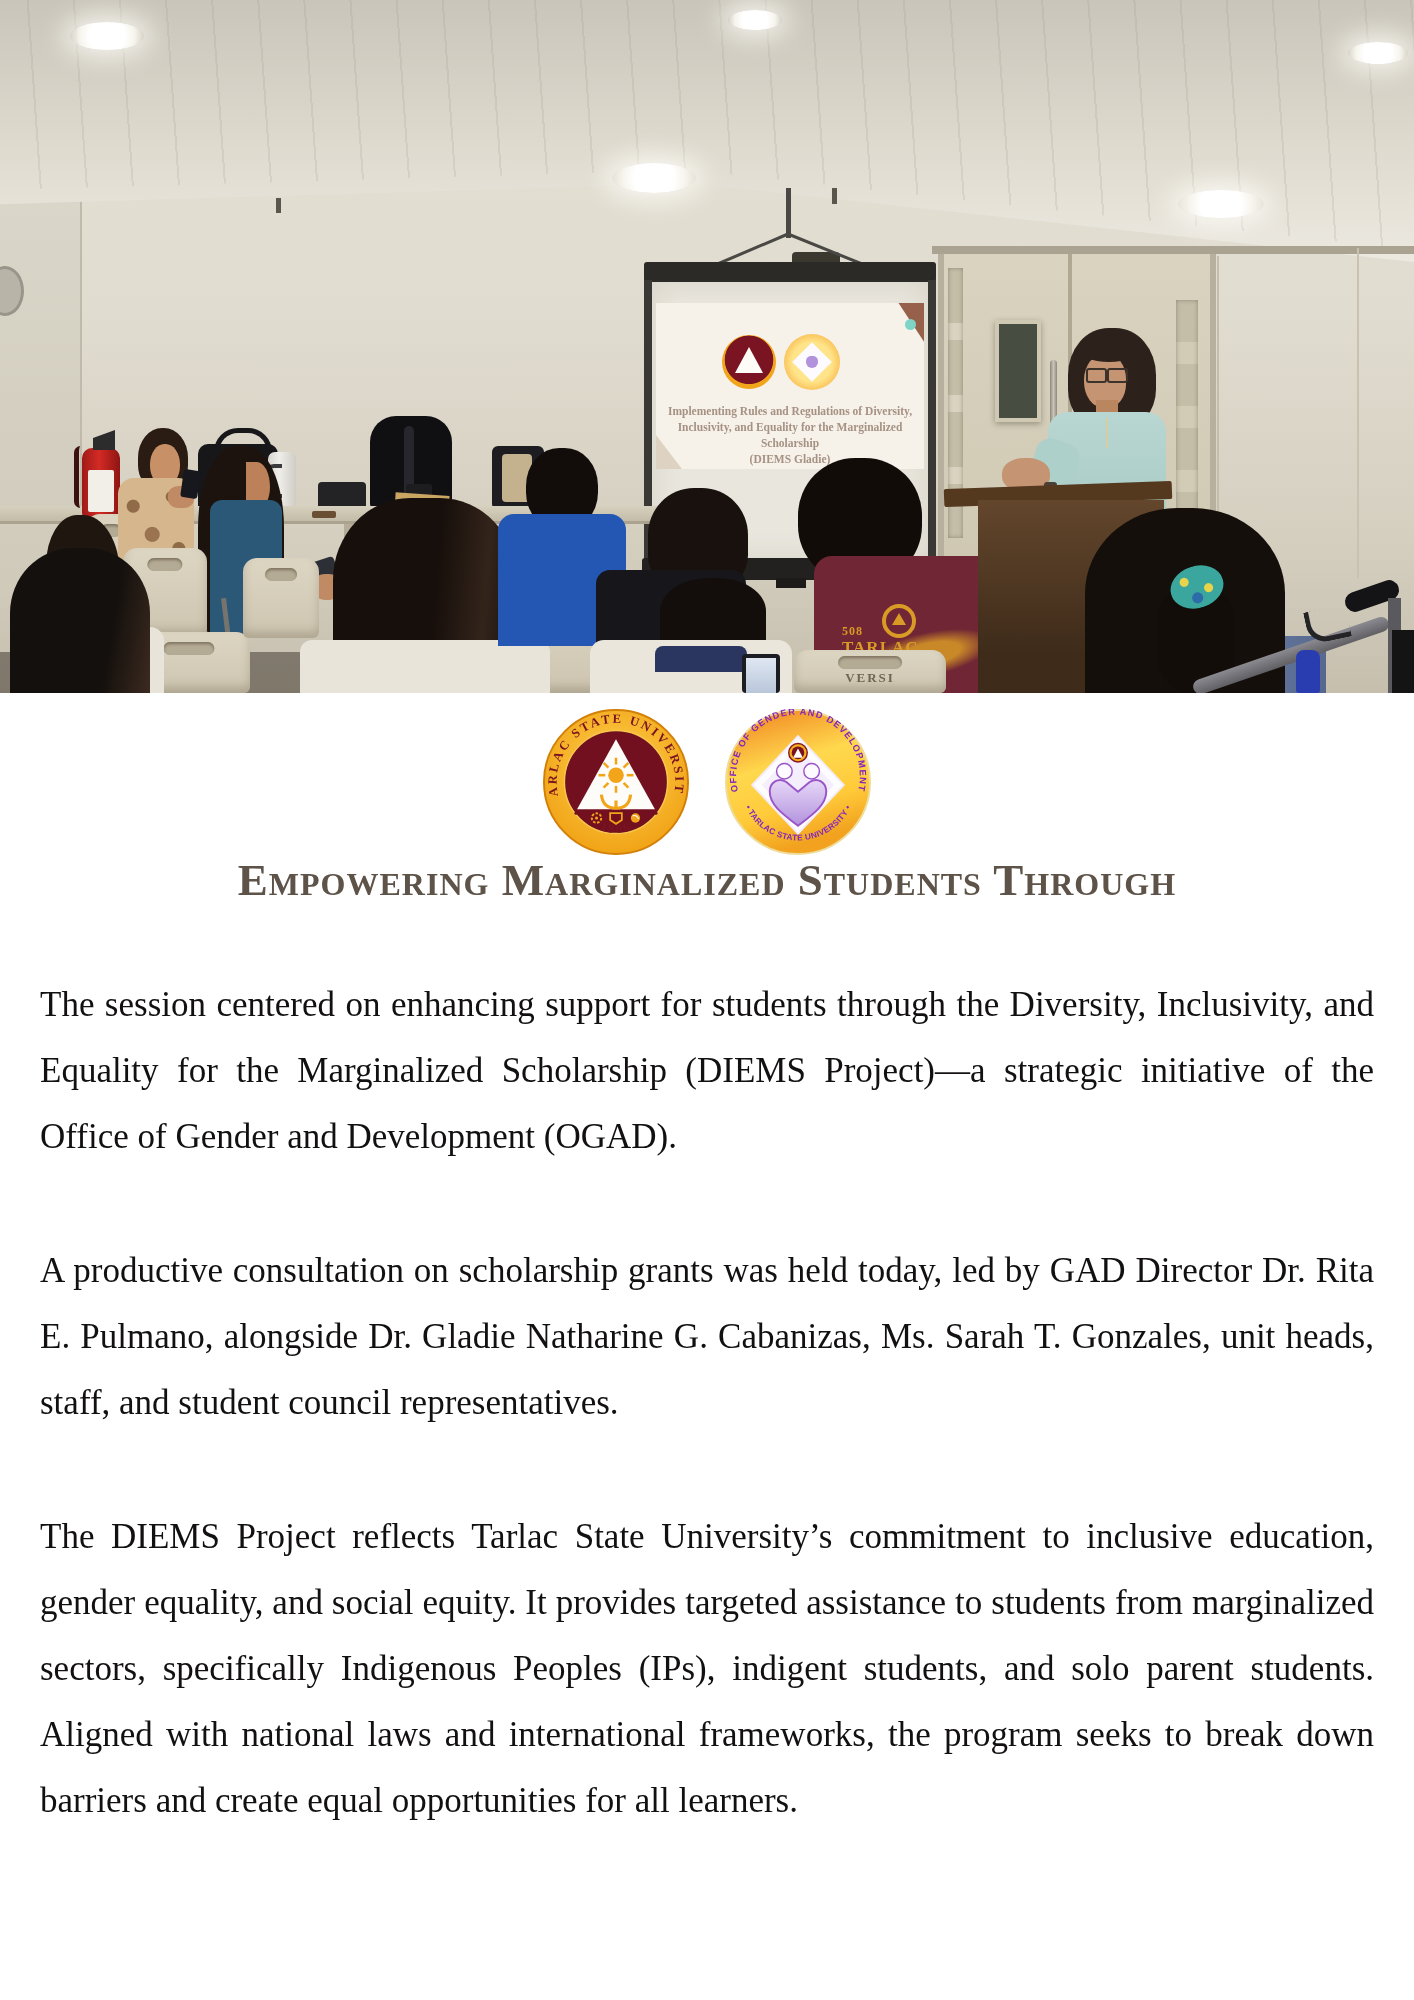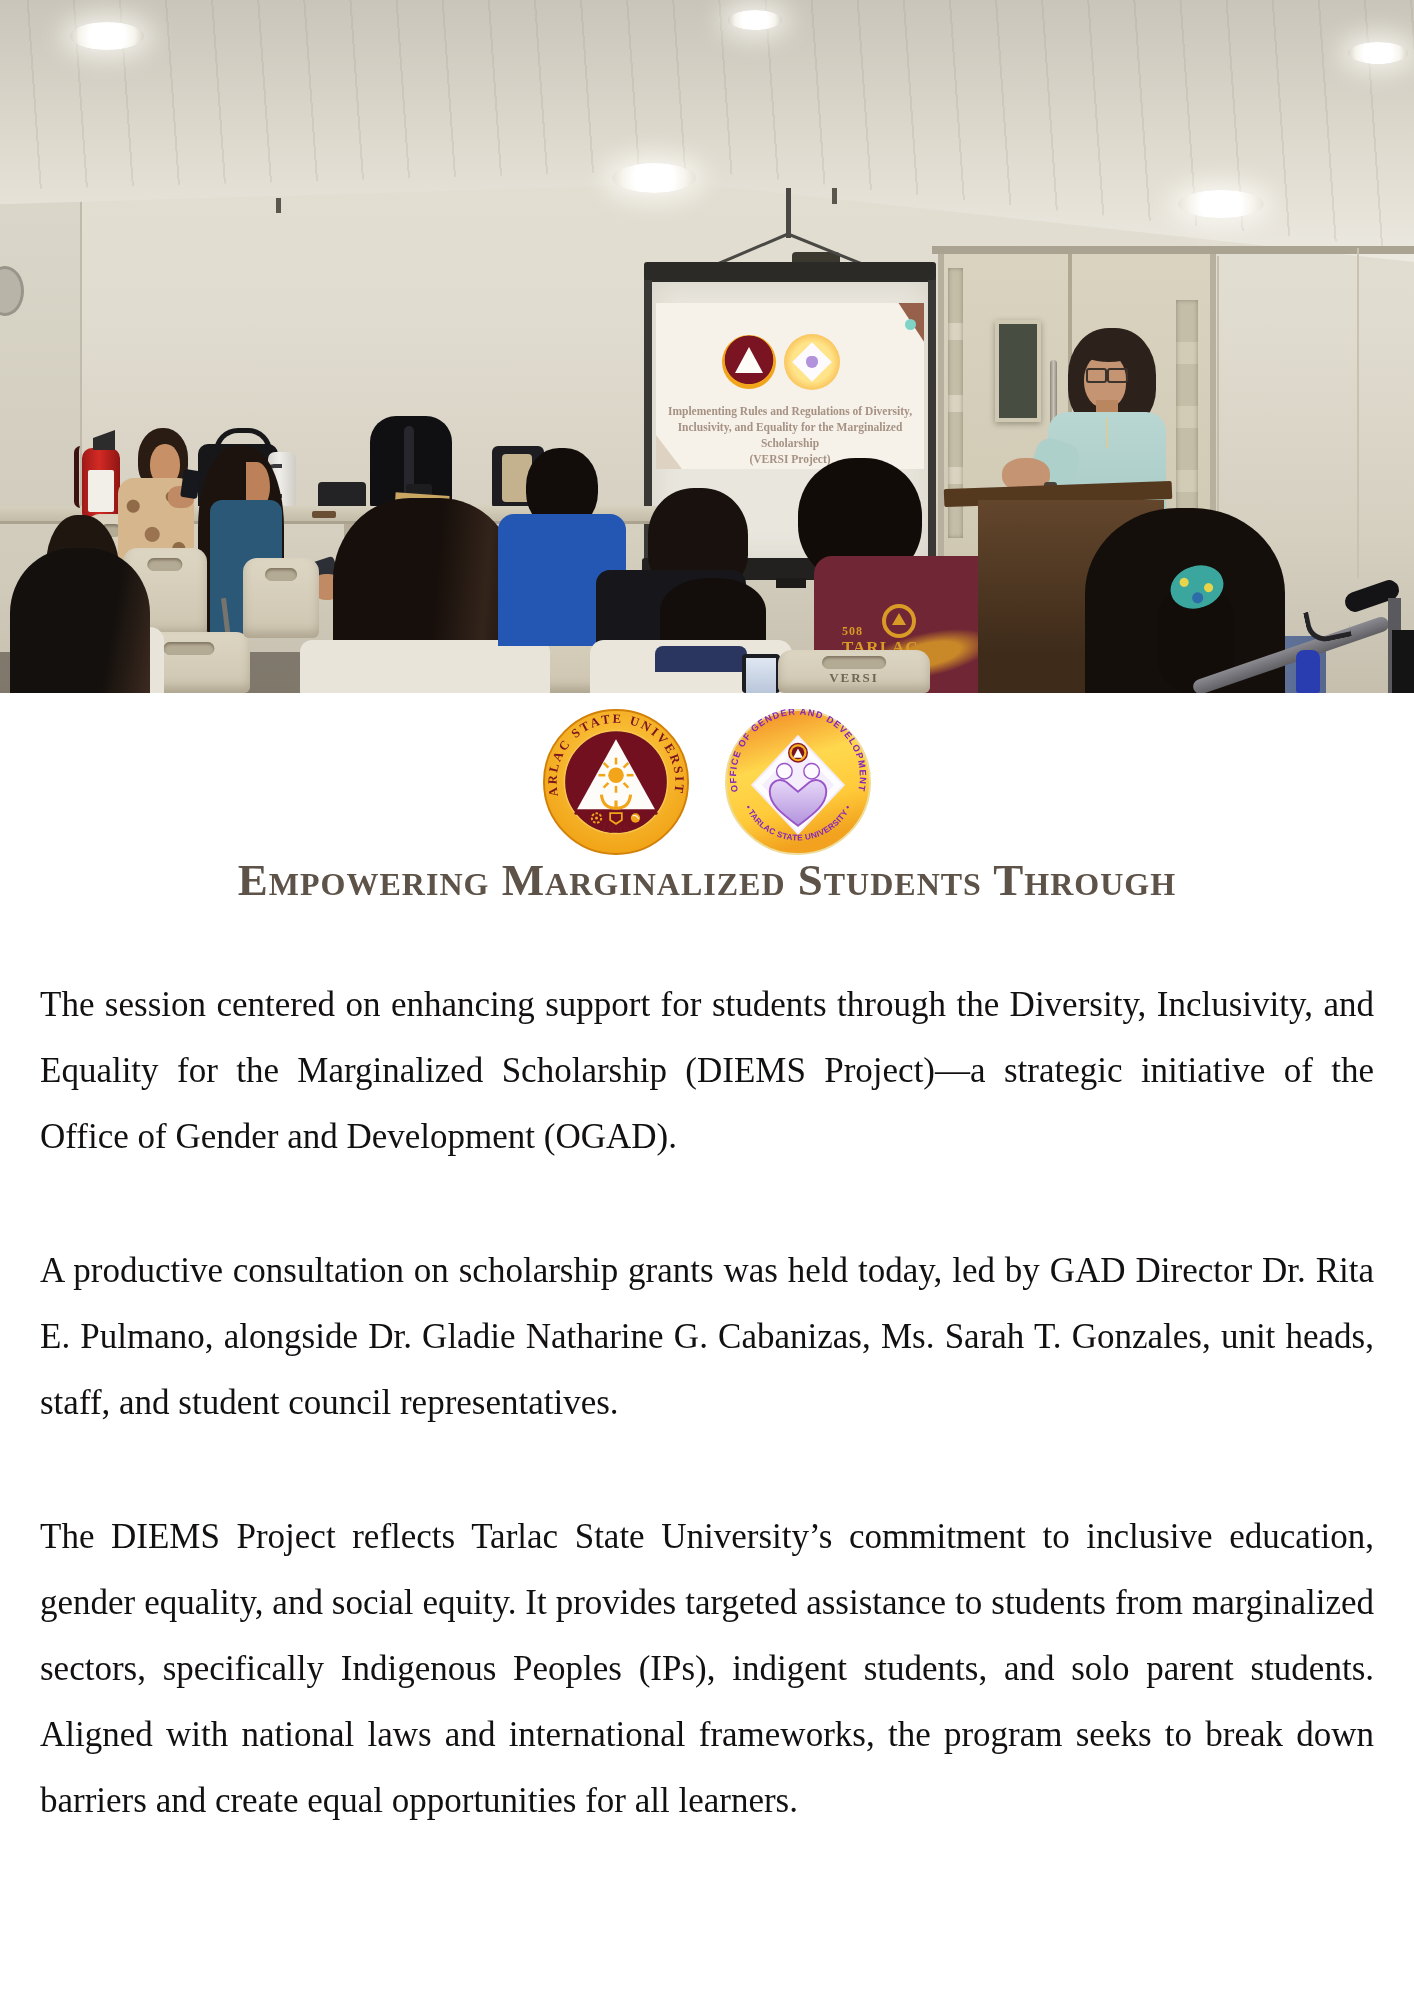--- a/index.html
+++ b/index.html
@@ -84,21 +84,21 @@
         <div style="position:absolute;left:13px;top:12px;width:28px;height:26px;background:#fdfcf6;clip-path:polygon(50% 0,0 100%,100% 100%);"></div>
       </div>
       <div style="position:absolute;left:128px;top:31px;width:56px;height:56px;border-radius:50%;background:radial-gradient(circle,#ffe48a 0 50%,#f29a1f 100%);">
         <div style="position:absolute;left:14px;top:14px;width:28px;height:28px;background:#fdfbff;transform:rotate(45deg);"></div>
         <div style="position:absolute;left:22px;top:22px;width:12px;height:12px;background:#b292dd;border-radius:50% 50% 60% 60%;"></div>
       </div>
       <div style="position:absolute;left:0;top:100px;width:268px;">
         <div class="slide-line">Implementing Rules and Regulations of Diversity,</div>
         <div class="slide-line">Inclusivity, and Equality for the Marginalized</div>
         <div class="slide-line">Scholarship</div>
-        <div class="slide-line">(VERSI Project)</div>
+        <div class="slide-line">(DIEMS Gladie)</div>
       </div>
     </div>
     <div class="el" style="left:642px;top:558px;width:296px;height:22px;background:#232120;border-radius:3px;"></div>
     <div class="el" style="left:776px;top:578px;width:30px;height:10px;background:#1c1b19;"></div>
 
     <div class="el" style="left:274px;top:518px;width:9px;height:60px;background:#b5ad9a;"></div>
     <div class="el" style="left:344px;top:518px;width:9px;height:52px;background:#b5ad9a;"></div>
     <div class="el" style="left:560px;top:518px;width:9px;height:48px;background:#b5ad9a;"></div>
     <div class="el" style="left:700px;top:515px;width:9px;height:42px;background:#b5ad9a;"></div>
     <div class="el" style="left:198px;top:444px;width:80px;height:66px;background:#17171a;border-radius:10px 10px 3px 3px;"></div>
@@ -172,21 +172,21 @@
     <div class="el hair" style="left:798px;top:458px;width:124px;height:125px;border-radius:46%;background:#120c09;"></div>
     <div class="el" style="left:830px;top:565px;width:56px;height:14px;background:#eceadf;border-radius:6px;transform:rotate(4deg);box-shadow:inset 0 0 0 1px #c44;"></div>
     <div class="el" style="left:814px;top:556px;width:208px;height:154px;background:#702634;border-radius:18px 18px 0 0;overflow:hidden;">
       <div style="position:absolute;left:68px;top:48px;width:26px;height:26px;border:4px solid #d99a26;border-radius:50%;"></div>
       <div style="position:absolute;left:78px;top:57px;width:14px;height:12px;background:#d99a26;clip-path:polygon(50% 0,0 100%,100% 100%);"></div>
       <div style="position:absolute;left:28px;top:68px;color:#d99a26;font-size:12px;font-weight:700;letter-spacing:1px;">508</div>
       <div style="position:absolute;left:28px;top:82px;color:#d99a26;font-size:17px;font-weight:700;letter-spacing:1px;">TARLAC</div>
       <div style="position:absolute;left:30px;top:102px;color:#c98820;font-size:14px;font-weight:700;letter-spacing:1px;opacity:.8;">STATE</div>
       <div style="position:absolute;left:70px;top:74px;width:110px;height:44px;background:radial-gradient(ellipse at 40% 50%,#d99a26 0 35%,transparent 70%);transform:rotate(-12deg);opacity:.85;"></div>
     </div>
-    <div class="el chair" style="left:778px;top:650px;width:152px;height:43px;">
+    <div class="el chair" style="left:794px;top:650px;width:152px;height:43px;">
       <div class="slot" style="top:6px;"></div>
       <div style="position:absolute;left:50%;top:20px;transform:translateX(-50%);font-size:13px;letter-spacing:2px;color:#6e6654;font-weight:700;">VERSI</div>
     </div>
 
     <div class="el hair" style="left:985px;top:598px;width:82px;height:95px;border-radius:46% 46% 20% 20%;background:#171009;"></div>
     <div class="el skin" style="left:1002px;top:678px;width:46px;height:15px;background:#a8744e;"></div>
     <div class="el" style="left:1036px;top:636px;width:290px;height:57px;border-radius:12px 12px 0 0;background:linear-gradient(100deg,#5d6f94 0 40%,#6e80a5 60%,#55678c);"></div>
 
     <div class="el hair" style="left:1068px;top:328px;width:88px;height:102px;border-radius:46% 46% 40% 40%;background:#2c211b;"></div>
     <div class="el" style="left:1084px;top:354px;width:42px;height:54px;border-radius:48% 46% 44% 48%;background:#c59472;"></div>

